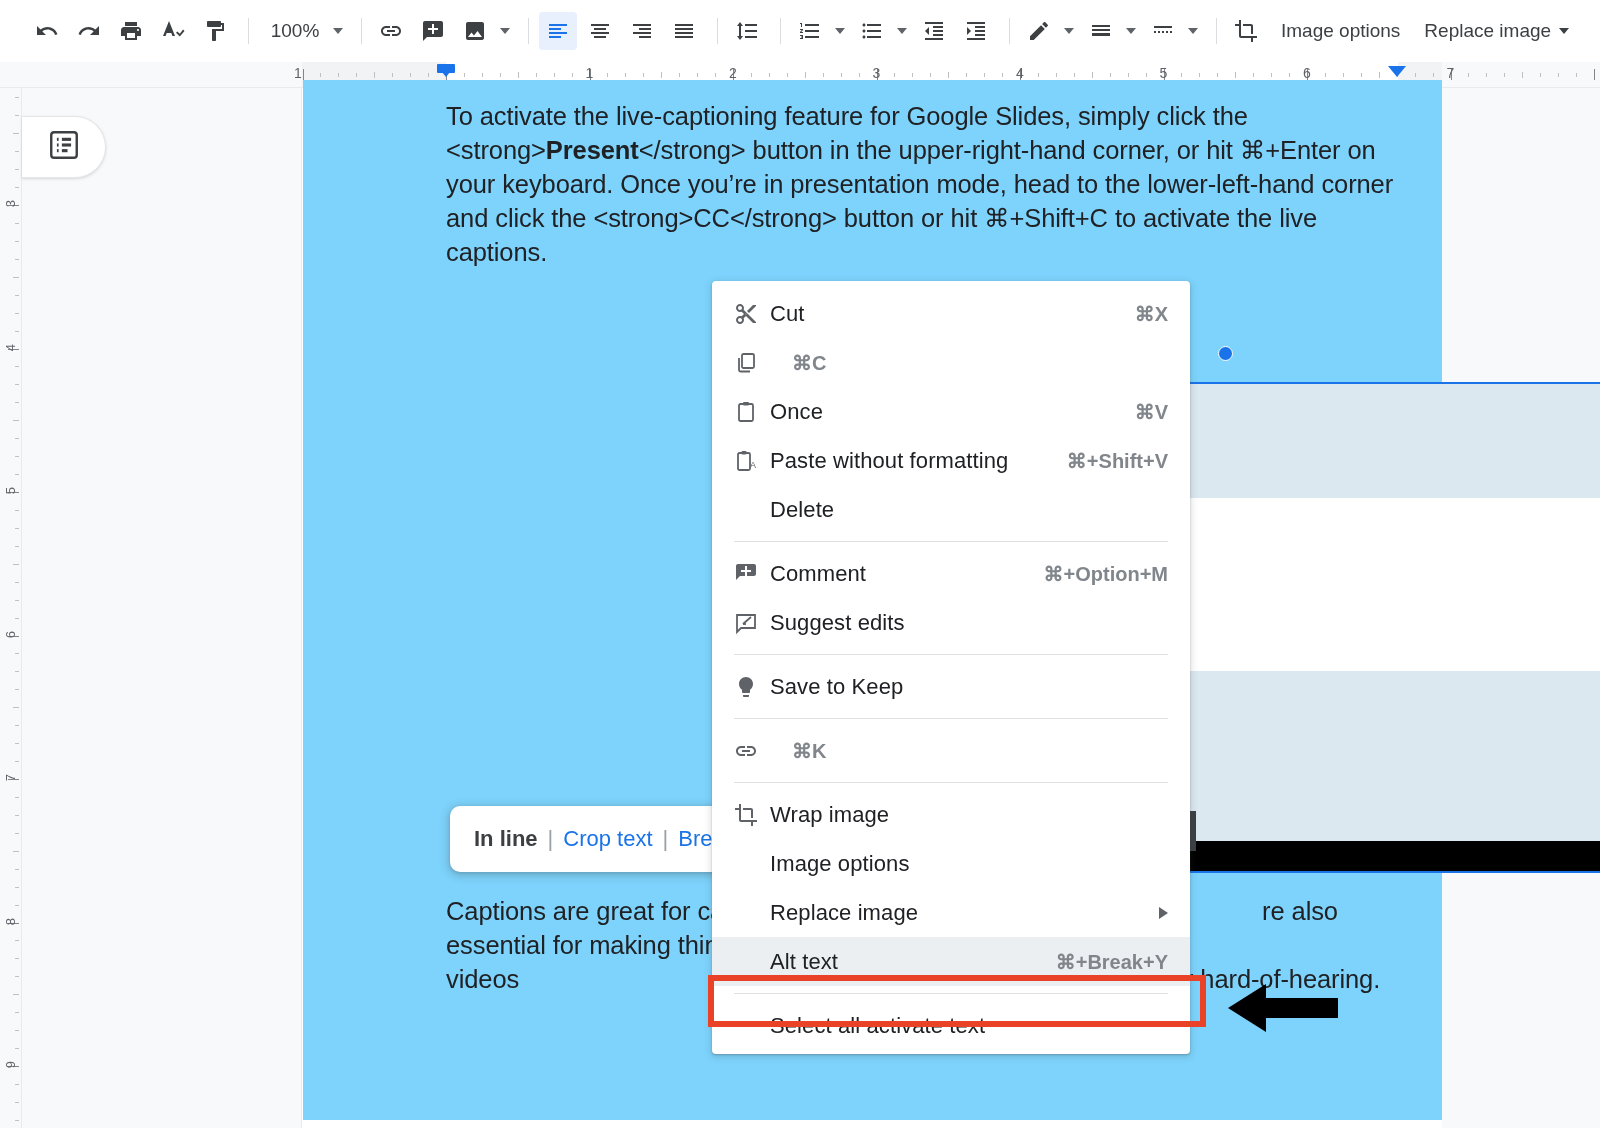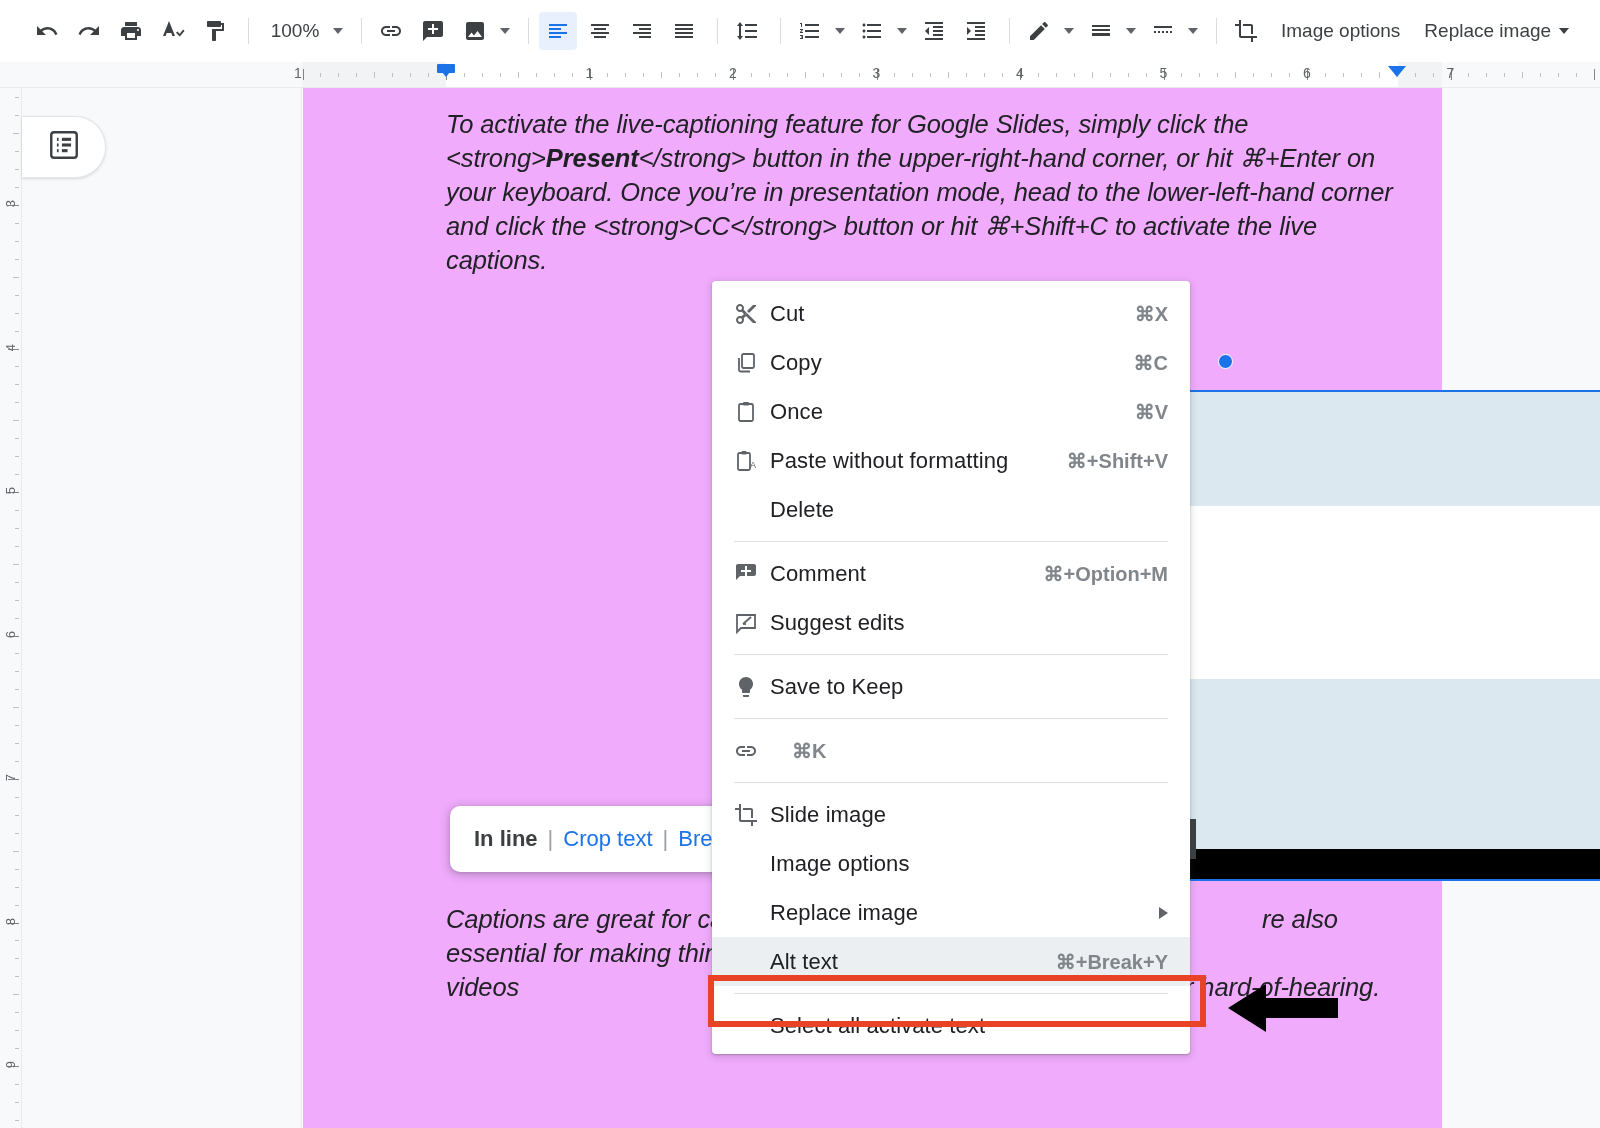--- a/index.html
+++ b/index.html
@@ -135,24 +135,23 @@
     border: 1px solid #e4e6e8;
     border-left: none;
     border-radius: 0 32px 32px 0;
     box-shadow: 0 1px 3px rgba(60,64,67,.18);
     display: flex; align-items: center; justify-content: center;
     cursor: pointer;
   }
 
   
   .page {
-    position: absolute; top: 88px; left: 303px;
+    position: absolute; top: 80px; left: 303px;
     width: 1139px; height: 1040px;
-    background: #f0abfc;
-    font-style: italic;
+    background: #7dd3fc;
   }
   .right-gutter {
     position: absolute; top: 88px; left: 1442px;
     width: 158px; height: 1040px;
     background: #f8f9fa;
   }
 
   .doc-para {
     position: absolute;
     font-family: "Liberation Sans", sans-serif;
@@ -792,21 +791,20 @@
         <span class="ctx-label">Cut</span>
         <span class="ctx-accel">⌘X</span>
       </div>
       <div class="ctx-item">
         <span class="ctx-ico">
           <svg width="24" height="24" viewBox="0 0 24 24" fill="none" stroke="#5f6368" stroke-width="1.8">
             <rect x="8" y="3" width="12" height="14" rx="1.5"></rect>
             <path d="M5 7v12c0 .8.7 1.5 1.5 1.5H16"></path>
           </svg>
         </span>
-        <span class="ctx-label">Copy</span>
         <span class="ctx-accel">⌘C</span>
       </div>
       <div class="ctx-item">
         <span class="ctx-ico">
           <svg width="24" height="24" viewBox="0 0 24 24" fill="none" stroke="#5f6368" stroke-width="1.8">
             <rect x="5" y="4" width="14" height="17" rx="1.5"></rect>
             <rect x="9" y="2" width="6" height="3.5" rx="1" fill="#5f6368" stroke="none"></rect>
           </svg>
         </span>
         <span class="ctx-label">Once</span>
@@ -865,21 +863,21 @@
         </span>
         <span class="ctx-accel">⌘K</span>
       </div>
       <div class="ctx-div"></div>
       <div class="ctx-item">
         <span class="ctx-ico">
           <svg width="24" height="24" viewBox="0 0 24 24" fill="#5f6368">
             <path d="M17 15h2V7c0-1.1-.9-2-2-2H9v2h8v8zM7 17V1H5v4H1v2h4v10c0 1.1.9 2 2 2h10v4h2v-4h4v-2H7z"></path>
           </svg>
         </span>
-        <span class="ctx-label">Slide image</span>
+        <span class="ctx-label">Wrap image</span>
       </div>
       <div class="ctx-item">
         <span class="ctx-ico"></span>
         <span class="ctx-label">Image options</span>
       </div>
       <div class="ctx-item">
         <span class="ctx-ico"></span>
         <span class="ctx-label">Replace image</span>
         <span class="ctx-sub-arrow"></span>
       </div>

